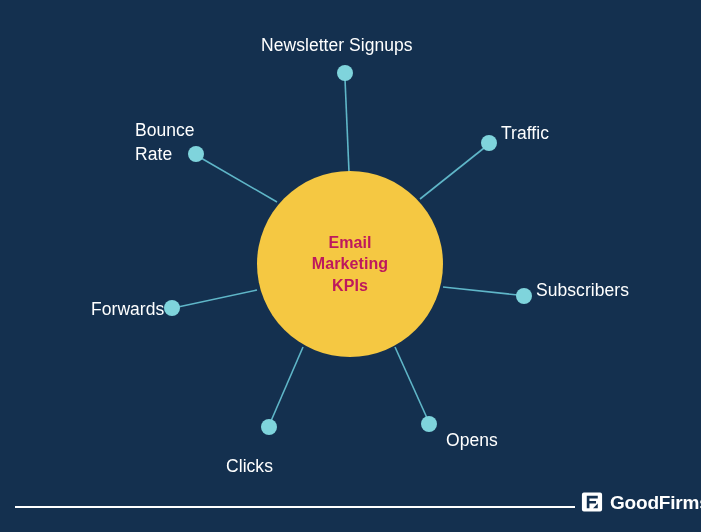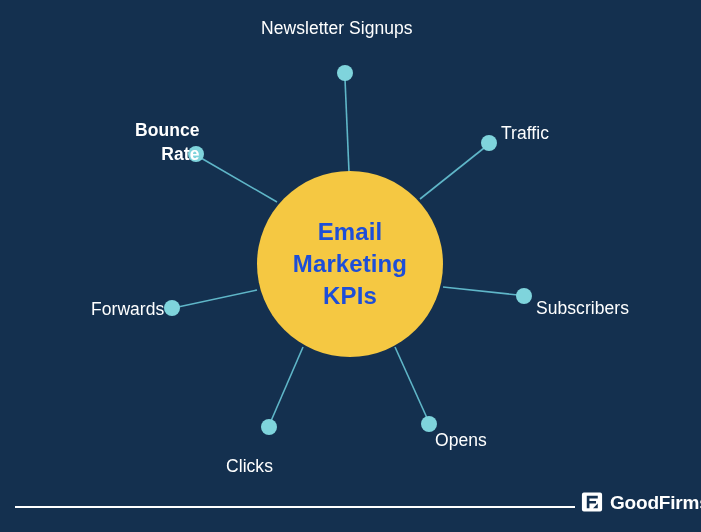--- a/index.html
+++ b/index.html
@@ -40,22 +40,22 @@
     height: 186px;
     border-radius: 50%;
     background: #f5c842;
     display: flex;
     align-items: center;
     justify-content: center;
     text-align: center;
     box-sizing: border-box;
   }
   .hub-text {
-    color: #1d4ed8;
-    font-size: 24px;
+    color: #be185d;
+    font-size: 16px;
     font-weight: bold;
     line-height: 1.34;
     letter-spacing: 0.1px;
     white-space: pre-line;
     padding: 0 14px;
   }
   .node-label {
     position: absolute;
     color: #ffffff;
     font-size: 17.5px;
@@ -121,27 +121,27 @@
         </g>
     </svg>
 
     <div class="hub">
       <div class="hub-text">Email
 Marketing
 KPIs</div>
     </div>
 
     <div id="labels-layer">
-        <div class="node-label" style="left: 261px; top: 16px; text-align: left;">Newsletter Signups</div>
+        <div class="node-label" style="left: 261px; top: 33px; text-align: left;">Newsletter Signups</div>
         <div class="node-label" style="left: 501px; top: 121px; text-align: center;">Traffic</div>
-        <div class="node-label" style="left: 536px; top: 296px; text-align: left;">Subscribers</div>
-        <div class="node-label" style="left: 435px; top: 428px; text-align: left;">Opens</div>
+        <div class="node-label" style="left: 536px; top: 278px; text-align: left;">Subscribers</div>
+        <div class="node-label" style="left: 446px; top: 428px; text-align: left;">Opens</div>
         <div class="node-label" style="left: 226px; top: 434px; text-align: left; margin-top: 20px;">Clicks</div>
         <div class="node-label" style="left: 91px; top: 297px; text-align: left;">Forwards</div>
-        <div class="node-label" style="left: 135px; top: 118px; text-align: right; font-weight: bold;">Bounce
+        <div class="node-label" style="left: 135px; top: 118px; text-align: left;">Bounce
 Rate</div>
       </div>
   </div>
 
   <div class="footer-rule"></div>
 
   <div class="brand">
     <svg class="brand-mark" viewBox="0 0 24 24" aria-hidden="true">
       <path d="M3.2 1.6 H20.8 A2.2 2.2 0 0 1 23 3.8 V20.2 A2.2 2.2 0 0 1 20.8 22.4 H3.2 A2.2 2.2 0 0 1 1 20.2 V3.8 A2.2 2.2 0 0 1 3.2 1.6 Z" fill="#ffffff"></path>
       <path d="M6.3 5.3 H18.3 V8.1 H9.2 V10.9 H16.4 V13.6 H9.2 V18.9 H6.3 Z" fill="#14304f"></path>

